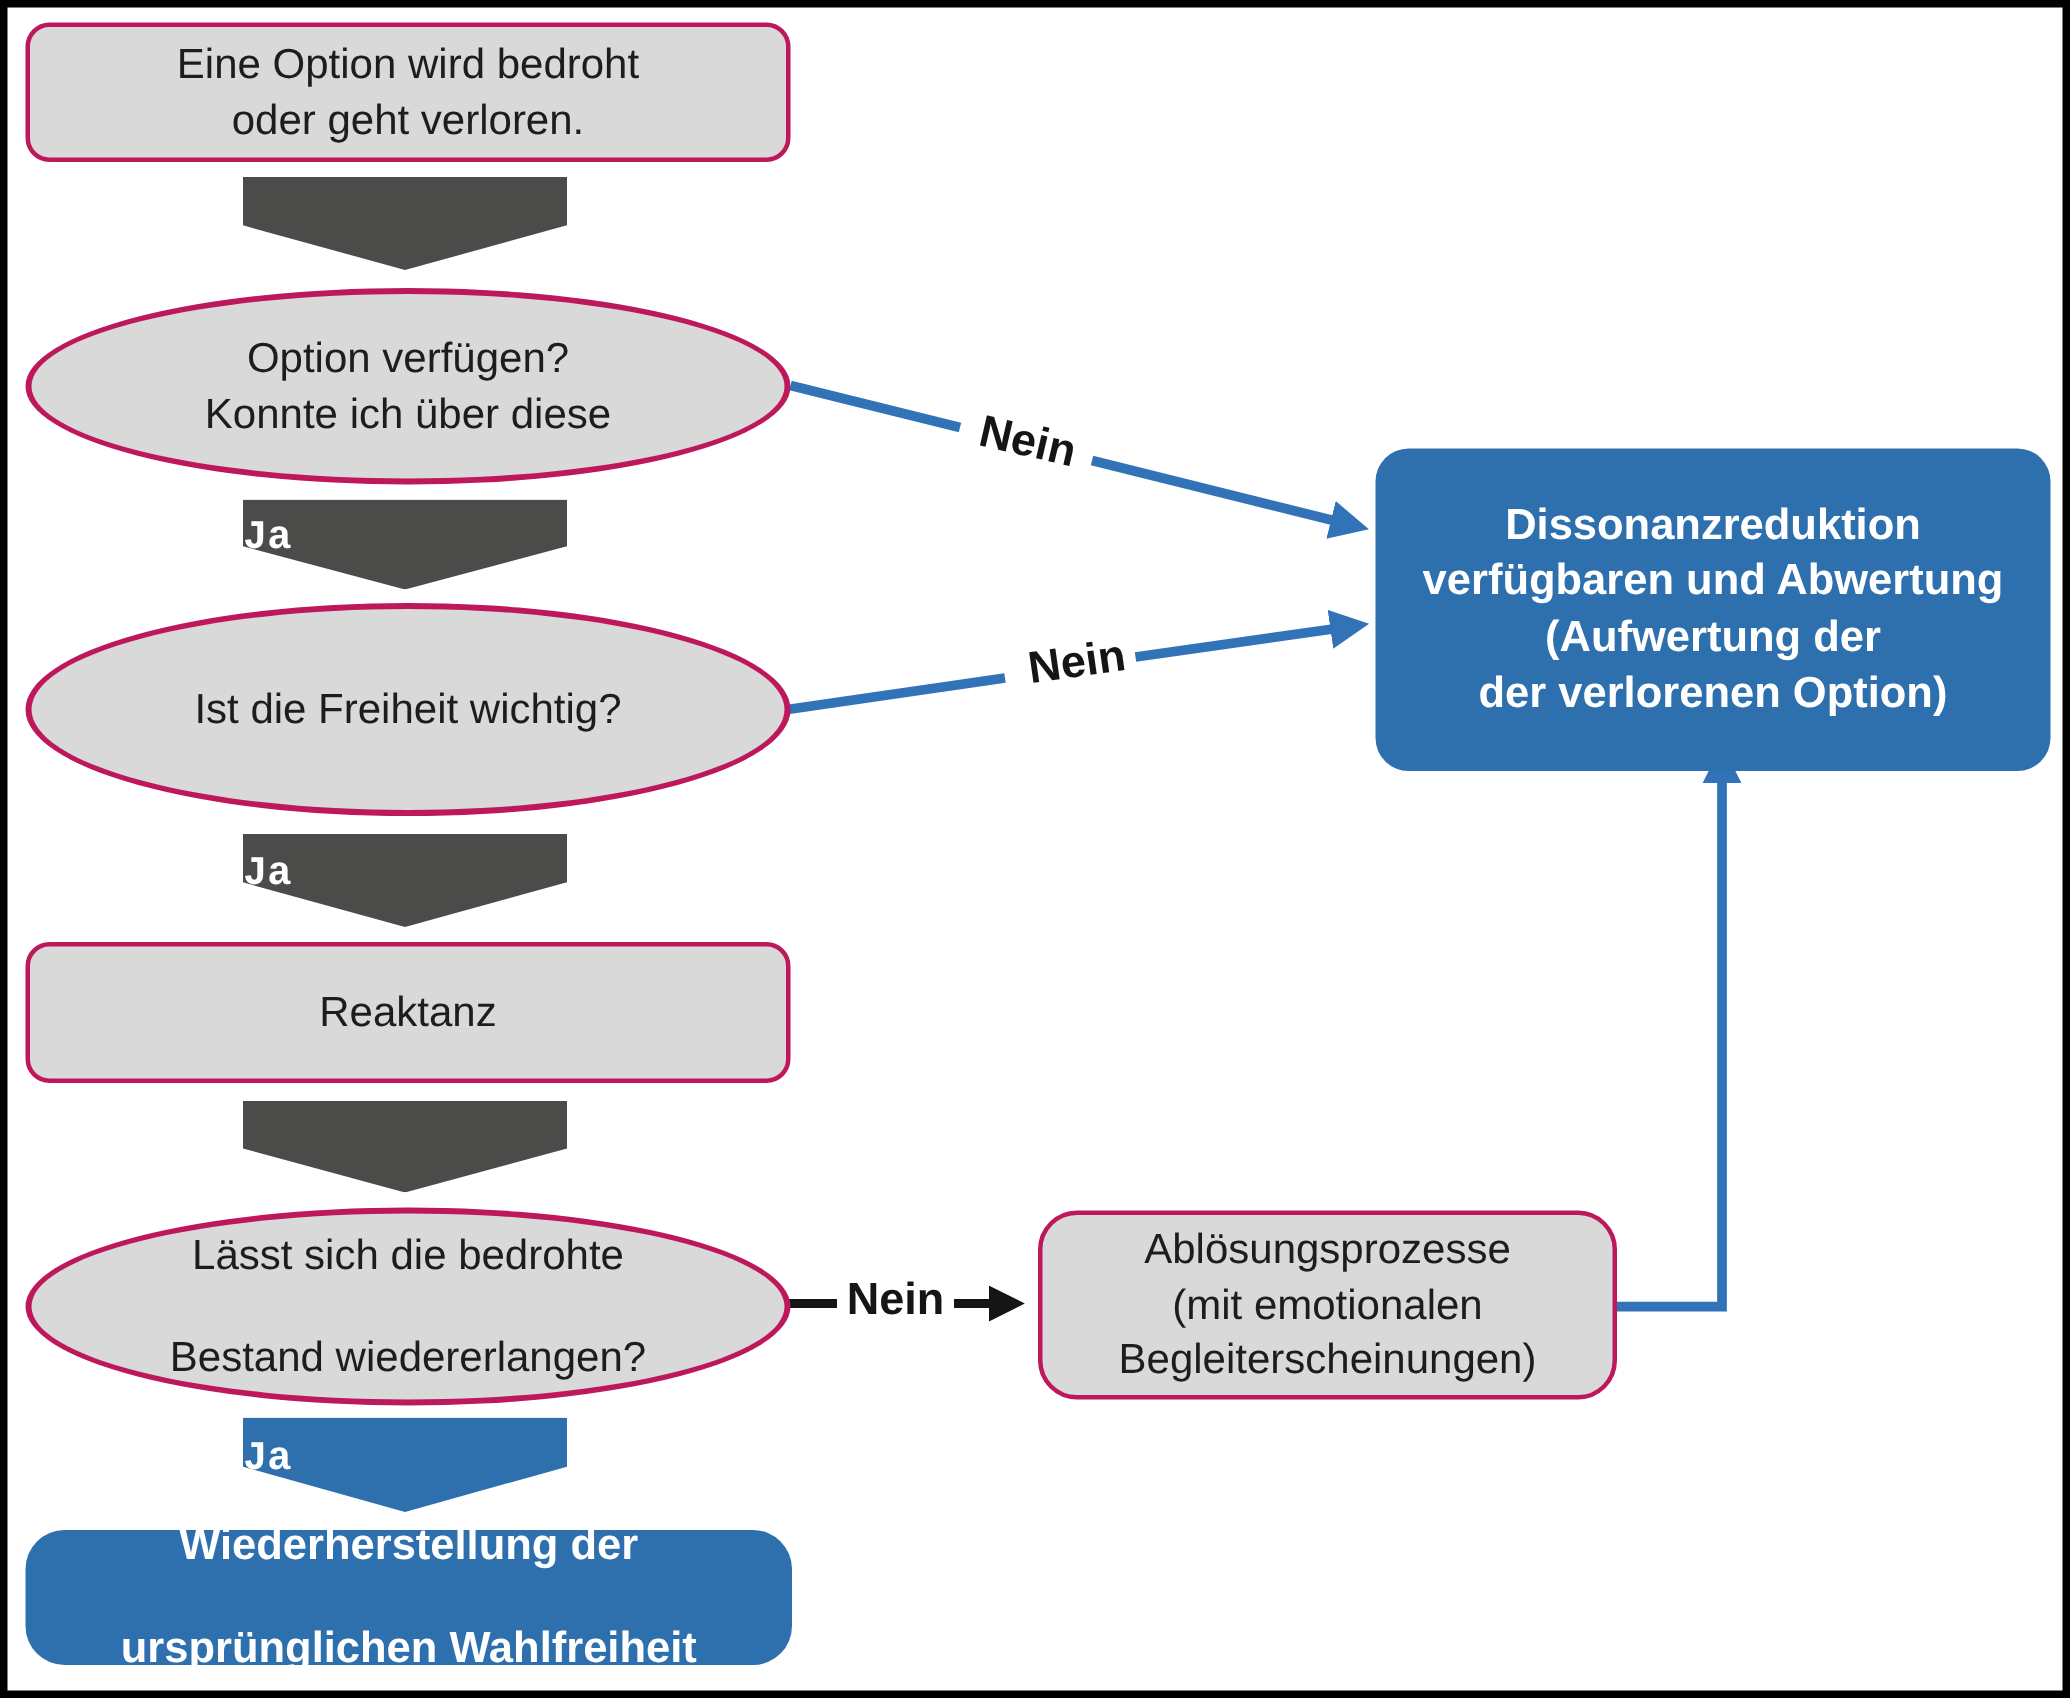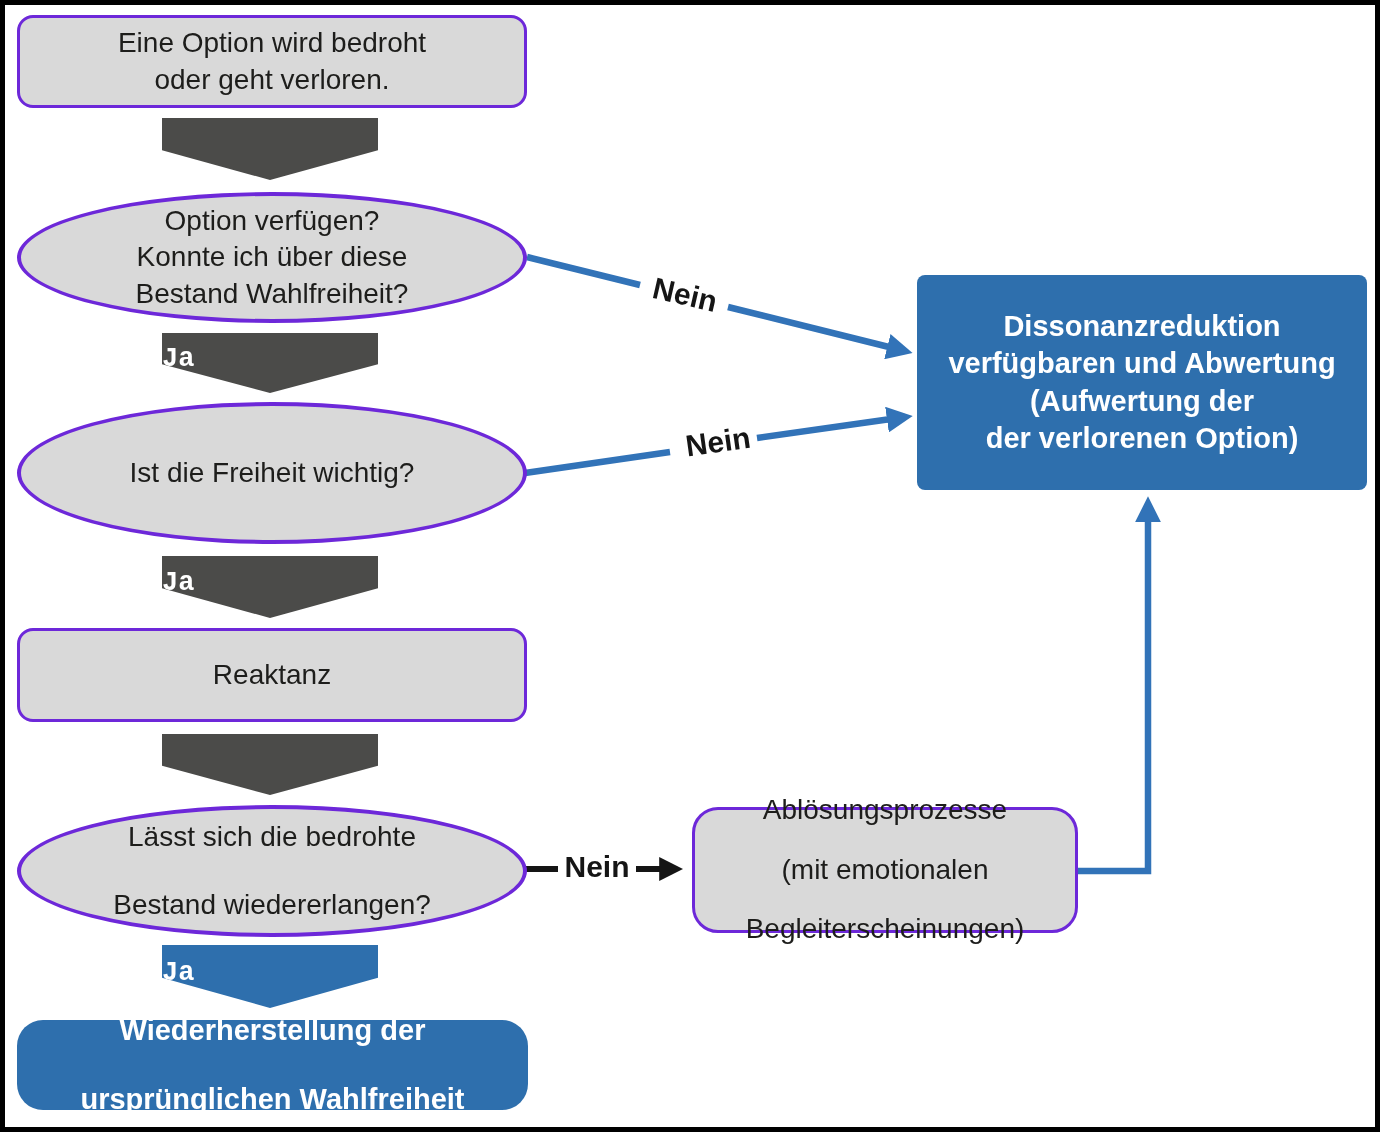--- a/index.html
+++ b/index.html
@@ -16,26 +16,26 @@
   .connectors{position:absolute;inset:0;width:100%;height:100%;z-index:1;}
   .ln-blue{stroke:var(--connector-blue);stroke-width:6.5;fill:none;}
   .ln-black{stroke:var(--connector-black);stroke-width:6;fill:none;}
   .mk-blue{fill:var(--connector-blue);}
   .mk-black{fill:var(--connector-black);}
   .node{
     position:absolute;display:flex;flex-direction:column;justify-content:center;
     align-items:center;text-align:center;box-sizing:border-box;z-index:5;
     color:var(--text-dark);font-size:28px;line-height:1.3;
   }
-  .gray{background:var(--node-gray);border:3px solid #6d28d9;}
+  .gray{background:var(--node-gray);border:3px solid #be185d;}
   .ellipse{border-radius:50%;border-width:4px;}
   .blue{background:var(--node-blue);color:var(--text-light);font-weight:bold;border:none;}
   .r16{border-radius:16px;}
   .r26{border-radius:26px;}
-  .r46{border-radius:8px;}
+  .r46{border-radius:22px;margin-top:24px;}
   .fs29{font-size:29px;line-height:1.28;}
   .barrow{
     position:absolute;z-index:4;background:var(--arrow-dark);
     clip-path:polygon(0 0,100% 0,100% 52%,50% 100%,0 52%);
     display:flex;align-items:center;justify-content:flex-start;
     color:var(--text-light);font-weight:bold;font-size:27px;font-family:Liberation Mono, monospace;
   }
   .barrow.blue-arrow{background:var(--node-blue);}
   .barrow span{padding-bottom:8px;}
   .nein{
@@ -71,21 +71,20 @@
   <div class="node gray r16" style="left:17px;top:15px;width:510px;height:93px;">
     <div>Eine Option wird bedroht</div>
     <div>oder geht verloren.</div>
   </div>
 
   <div class="barrow" style="left:162px;top:118px;width:216px;height:62px;"></div>
 
   <div class="node gray ellipse" style="left:17px;top:192px;width:510px;height:131px;">
     <div>Option verfügen?</div>
     <div>Konnte ich über diese</div>
-    <div>Bestand Wahlfreiheit?</div>
   </div>
 
   <div class="barrow" style="left:162px;top:333px;width:216px;height:60px;">
     <span>Ja</span>
   </div>
 
   <div class="node gray ellipse" style="left:17px;top:402px;width:510px;height:142px;">
     <div>Ist die Freiheit wichtig?</div>
   </div>
 
@@ -113,21 +112,21 @@
     <div>ursprünglichen Wahlfreiheit</div>
   </div>
 
   <div class="node blue r46 fs29" style="left:917px;top:275px;width:450px;height:215px;">
     <div>Dissonanzreduktion</div>
     <div>verfügbaren und Abwertung</div>
     <div>(Aufwertung der</div>
     <div>der verlorenen Option)</div>
   </div>
 
-  <div class="node gray r26" style="left:692px;top:807px;width:386px;height:126px;gap:23px;">
+  <div class="node gray r26" style="left:692px;top:807px;width:386px;height:126px;">
     <div>Ablösungsprozesse</div>
     <div>(mit emotionalen</div>
     <div>Begleiterscheinungen)</div>
   </div>
 
   <div class="nein rot13" style="left:637px;top:278px;">Nein</div>
   <div class="nein rotm8" style="left:670px;top:425px;">Nein</div>
   <div class="nein" style="left:549px;top:850px;">Nein</div>
 
   <div class="frame"></div>

